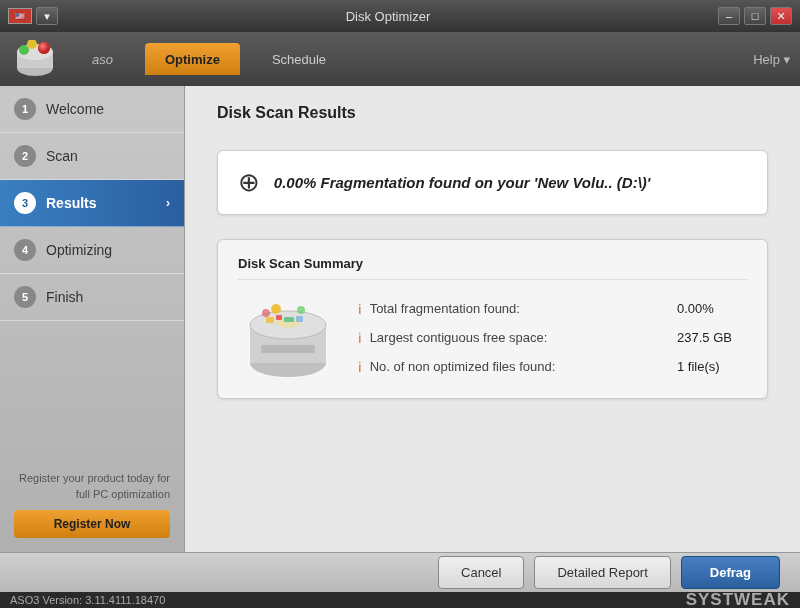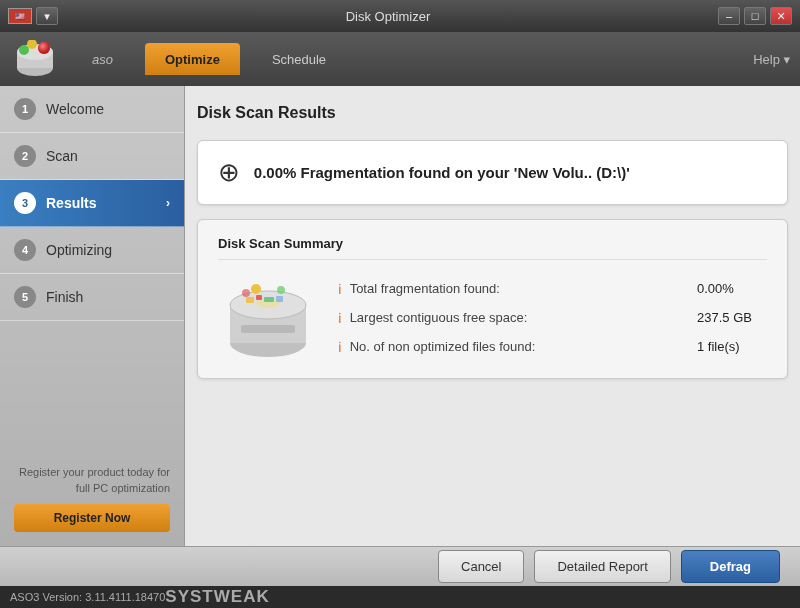--- a/index.html
+++ b/index.html
@@ -179,24 +179,24 @@
       border: none;
       border-radius: 4px;
       padding: 7px 34px;
       cursor: pointer;
       width: 100%;
     }
 
     
     .content {
       flex: 1;
-      padding: 18px 12px;
+      padding: 18px 32px;
       display: flex;
       flex-direction: column;
-      gap: 14px;
+      gap: 24px;
       overflow: auto;
     }
     .content-title {
       font-size: 16px;
       font-weight: bold;
       color: #222;
       margin-bottom: 4px;
     }
 
     
@@ -212,20 +212,21 @@
     }
     .alert-icon {
       font-size: 26px;
       color: #333;
       flex-shrink: 0;
     }
     .alert-text {
       font-size: 15px;
       font-weight: bold;
       color: #222;
+      font-style: italic;
     }
 
     
     .summary-box {
       background: #f5f5f5;
       border: 1px solid #ccc;
       border-radius: 6px;
       padding: 16px 20px;
       box-shadow: 0 1px 3px rgba(0,0,0,0.1);
     }
@@ -309,24 +310,25 @@
       background: linear-gradient(to bottom, #4a7fc1, #2a5fa0);
       color: white;
       border-color: #1a4f80;
       font-weight: bold;
       padding: 8px 28px;
     }
 
     
     .status-bar {
       background: #2a2a2a;
-      height: 22px;
+      height: 16px;
       display: flex;
       align-items: center;
       padding: 0 10px;
+      justify-content: space-between;
       flex-shrink: 0;
     }
     .status-text {
       color: #aaa;
       font-size: 11px;
     }
     .status-brand {
       color: #aaa;
       font-size: 17px;
       font-weight: bold;

